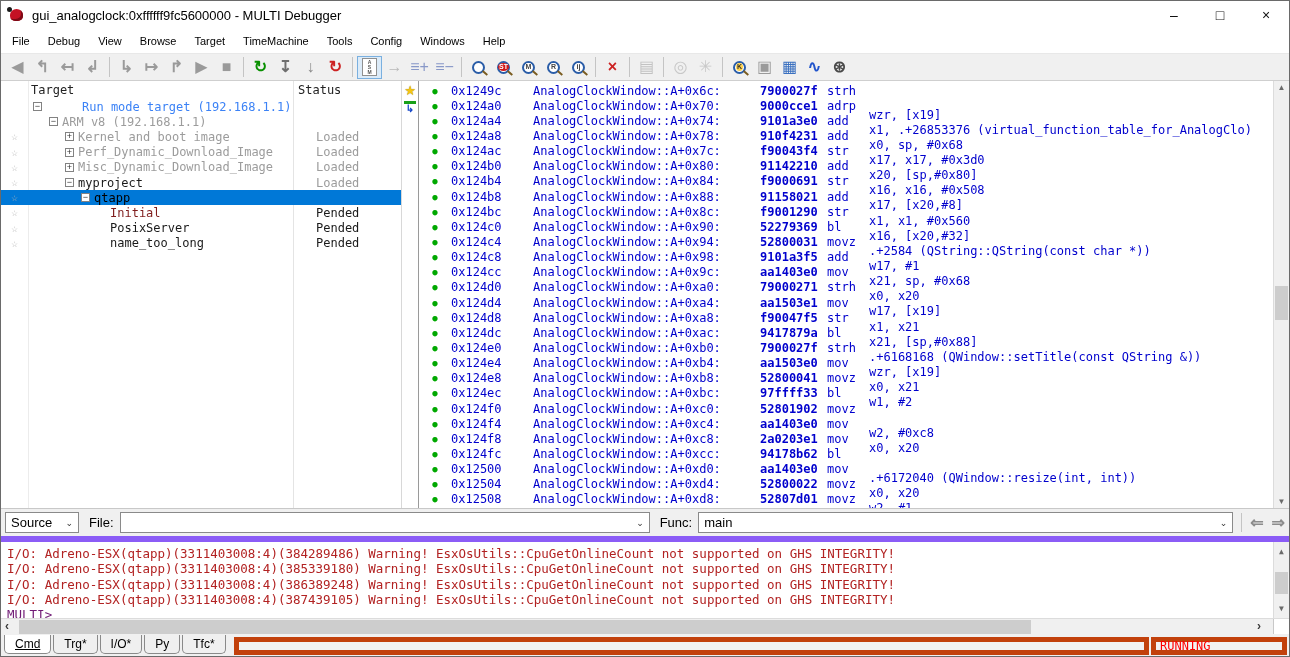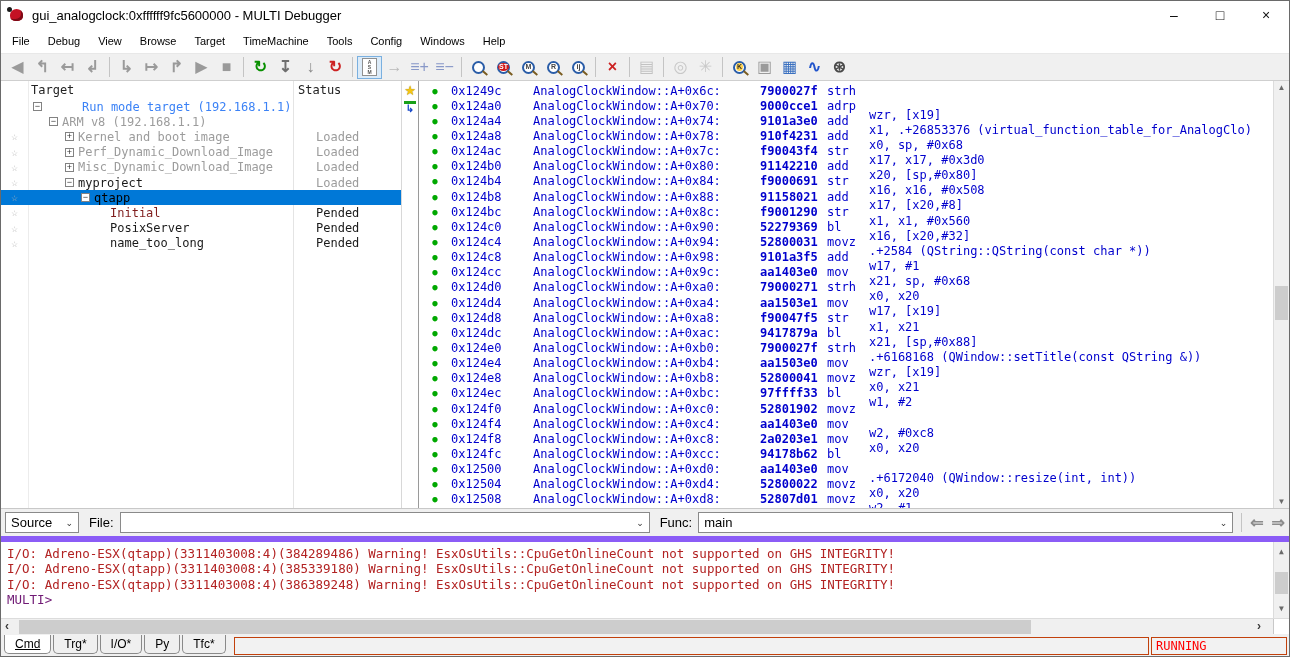--- a/index.html
+++ b/index.html
@@ -98,21 +98,21 @@
     color:#3a3a3a; font-size:12px; }
   .hs-left { position:absolute; left:4px; top:0px; font-weight:bold; }
   .hs-right { position:absolute; left:1256px; top:0px; font-weight:bold; }
   .hs-thumb { position:absolute; left:18px; top:1px; width:1012px; height:14px; background:#cdcdcd; }
   .hs-corner { position:absolute; right:0; top:0; bottom:0; width:16px; background:#fff; border-left:1px solid #c8c8c8; }
   
   .tabbar { height:24px; background:#f0f0f0; display:flex; align-items:flex-start; padding:1px 2px 0 3px; }
   .tab { height:19px; padding:2px 10px 0 10px; font-size:12px; border:1px solid #8a8a8a; border-top:none;
     border-radius:0 0 5px 5px; background:#f0f0f0; margin-right:2px; }
   .tab.active { background:#fff; text-decoration:underline; }
-  .sb-cell { border:1px solid #c2410c; background:#f2f2f2; height:18px; margin-top:2px; }
+  .sb-cell { border:5px solid #c2410c; background:#f2f2f2; height:18px; margin-top:2px; }
   .sb-msg { flex:1; margin-left:6px; }
   .sb-running { width:136px; margin-left:2px; color:#ff0000; font-size:12px; display:flex;
     align-items:center; padding-left:4px; font-family:"DejaVu Sans Mono",monospace; }
 </style>
 </head>
 <body>
 
 <div class="titlebar">
   <span class="bug-icon"></span>
   <span class="title-text">gui_analogclock:0xffffff9fc5600000 - MULTI Debugger</span>
@@ -289,20 +289,21 @@
     <span class="nav-arrow">⇐</span>
     <span class="nav-arrow">⇒</span>
   </div>
 </div>
 
 <div class="console">
   <div id="console-lines">
       <div class="warn">I/O: Adreno-ESX(qtapp)(3311403008:4)(384289486) Warning! EsxOsUtils::CpuGetOnlineCount not supported on GHS INTEGRITY!</div>
       <div class="warn">I/O: Adreno-ESX(qtapp)(3311403008:4)(385339180) Warning! EsxOsUtils::CpuGetOnlineCount not supported on GHS INTEGRITY!</div>
       <div class="warn">I/O: Adreno-ESX(qtapp)(3311403008:4)(386389248) Warning! EsxOsUtils::CpuGetOnlineCount not supported on GHS INTEGRITY!</div>
+      <div class="warn">I/O: Adreno-ESX(qtapp)(3311403008:4)(387439105) Warning! EsxOsUtils::CpuGetOnlineCount not supported on GHS INTEGRITY!</div>
       <div class="prompt">MULTI&gt;</div>
     </div>
   <div class="console-scroll vscroll">
     <span class="vs-up">▲</span>
     <div class="vs-thumb" style="top:30px; height:22px;"></div>
     <span class="vs-dn">▼</span>
   </div>
 </div>
 
 <div class="hscroll">

